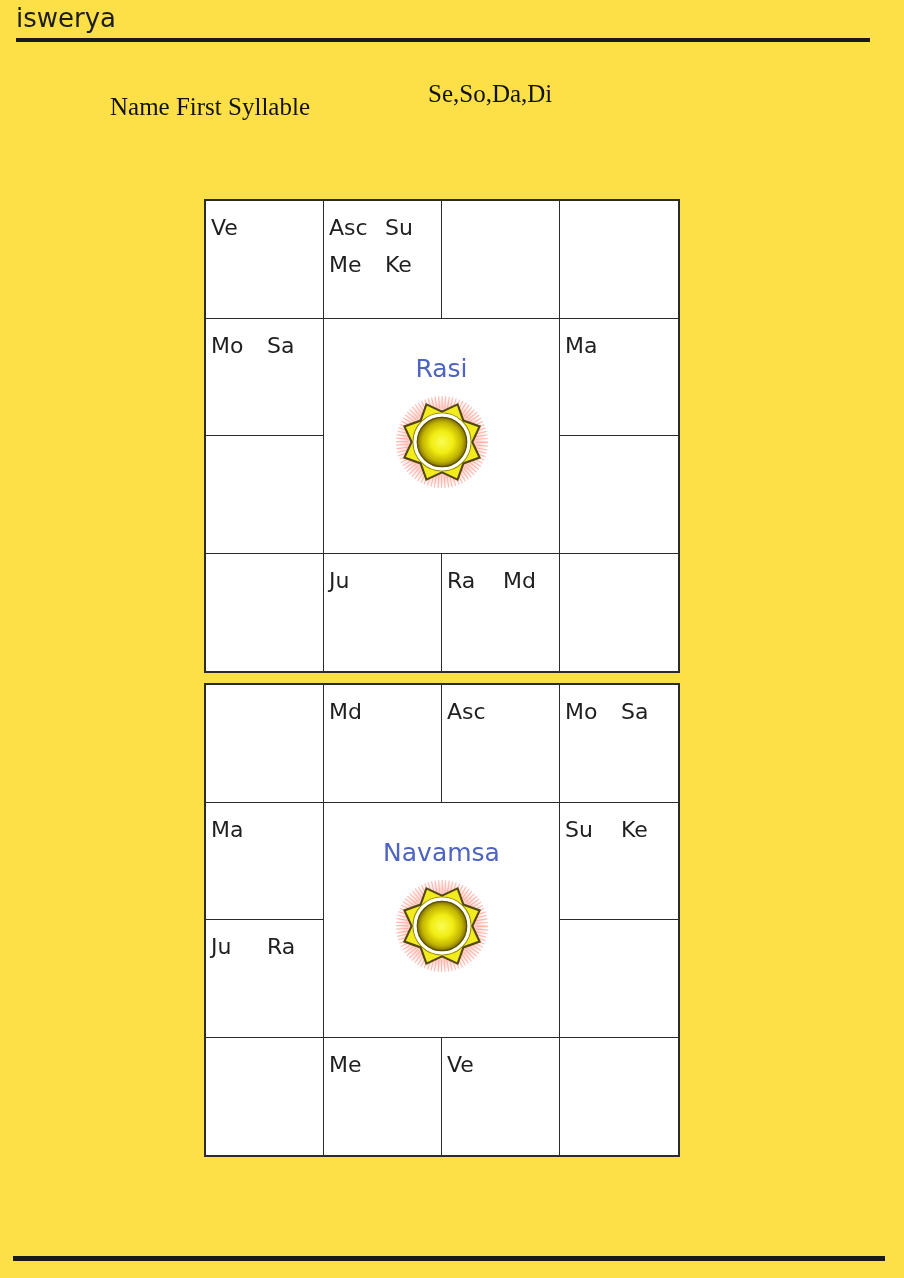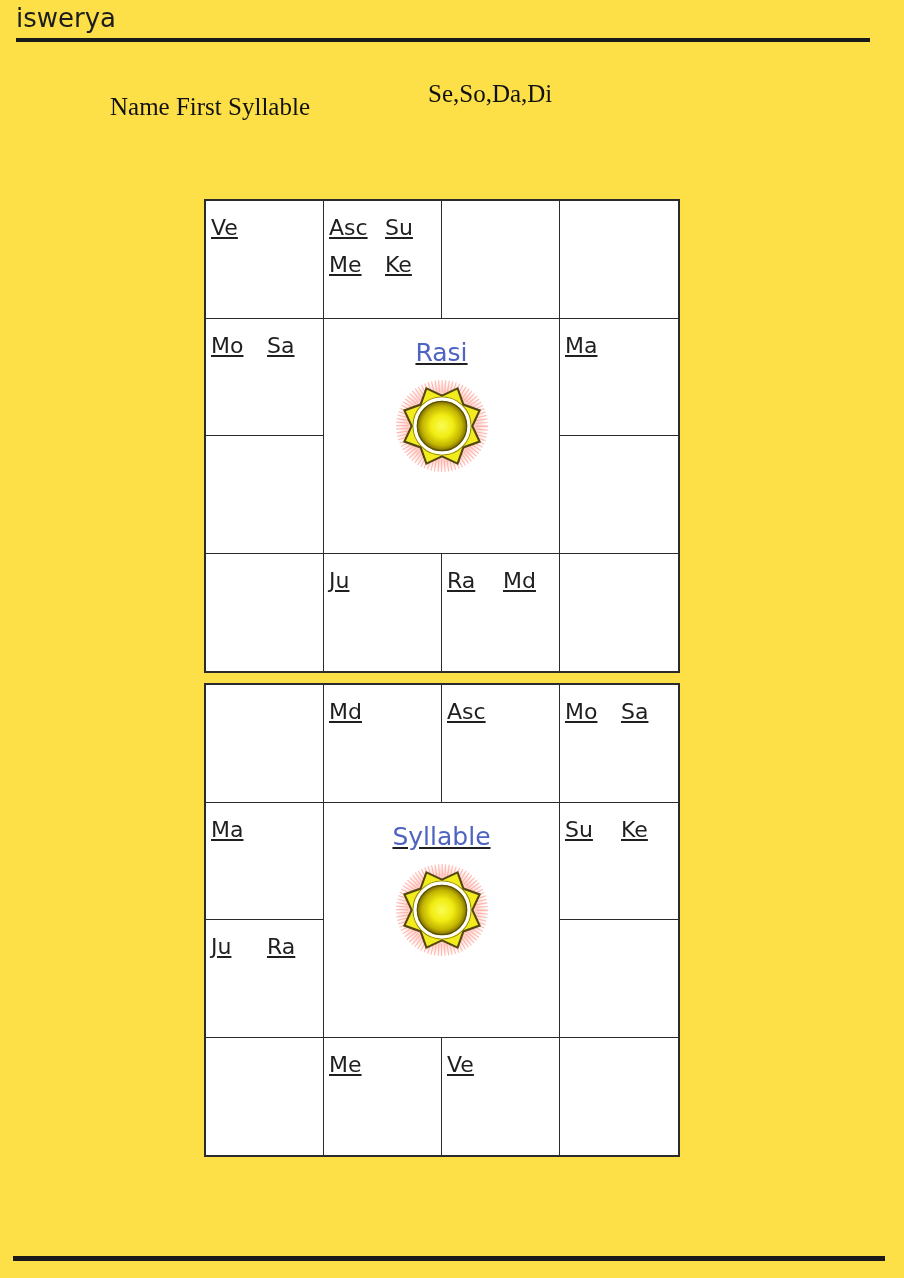--- a/index.html
+++ b/index.html
@@ -11,37 +11,37 @@
   .top-rule { position:absolute; left:16px; top:38px; width:854px; height:4px; background:#1a1a1a; }
   .bottom-rule { position:absolute; left:13px; top:1256px; width:872px; height:5px; background:#1a1a1a; }
 
   .syllable-row { position:absolute; left:0; top:80px; width:904px; height:32px;
     font-family:"Liberation Serif", serif; font-size:25px; color:#111; }
   .syllable-label { position:absolute; left:110px; top:13px; }
   .syllable-value { position:absolute; left:428px; top:0; }
 
   .chart-grid { position:absolute; left:204px; width:476px; height:474px;
     display:grid; grid-template-columns:repeat(4,1fr); grid-template-rows:repeat(4,1fr);
-    border:2px solid #2b2b2b; background:#fff;text-decoration:underline; }
+    border:2px solid #2b2b2b; background:#fff; }
   #rasi-chart { top:199px; }
   #navamsa-chart { top:683px; }
 
   .cell { border-right:1.5px solid #2b2b2b; border-bottom:1.5px solid #2b2b2b;
     padding:8px 2px 0 5px; overflow:hidden; }
   .cell.no-r { border-right:none; }
   .cell.no-b { border-bottom:none; }
   .gc1{grid-column:1;} .gc2{grid-column:2;} .gc3{grid-column:3;} .gc4{grid-column:4;}
   .gr1{grid-row:1;} .gr2{grid-row:2;} .gr3{grid-row:3;} .gr4{grid-row:4;}
 
   .line { display:flex; align-items:baseline; line-height:37px; font-size:22px; color:#1f1f1f; }
   .line .tok:first-child { min-width:56px; }
 
   .center-cell { grid-row:2/4; grid-column:2/4;
     border-right:1.5px solid #2b2b2b; border-bottom:1.5px solid #2b2b2b;
-    display:flex; flex-direction:column; align-items:center; padding-top:20px; }
+    display:flex; flex-direction:column; align-items:center; padding-top:36px; }
   .chart-title { font-size:25px; color:#4f63c2; line-height:28px; }
   .sun-icon { width:108px; height:104px; margin-top:7px; }
 </style>
 </head>
 <body>
 
 <div class="page">
 
   <div class="doc-title">iswerya</div>
   <div class="top-rule"></div>
@@ -145,21 +145,21 @@
         </div>
     </div>
 
     <div class="cell gr2 gc1">
       <div class="line">
           <span class="tok">Ma</span>
         </div>
     </div>
 
     <div class="center-cell">
-      <div class="chart-title">Syllable</div>
+      <div class="chart-title">Navamsa</div>
       <svg class="sun-icon" viewBox="-60 -60 120 120" xmlns="http://www.w3.org/2000/svg">
         <defs>
           <radialGradient id="glow2">
               <stop offset="0%" stop-color="#ff6a5e" stop-opacity="0.95"></stop>
               <stop offset="55%" stop-color="#ff8d7e" stop-opacity="0.75"></stop>
               <stop offset="100%" stop-color="#ff8d7e" stop-opacity="0"></stop>
             </radialGradient>
           <radialGradient id="core2">
               <stop offset="0%" stop-color="#fbfc55"></stop>
               <stop offset="45%" stop-color="#f0ec12"></stop>

